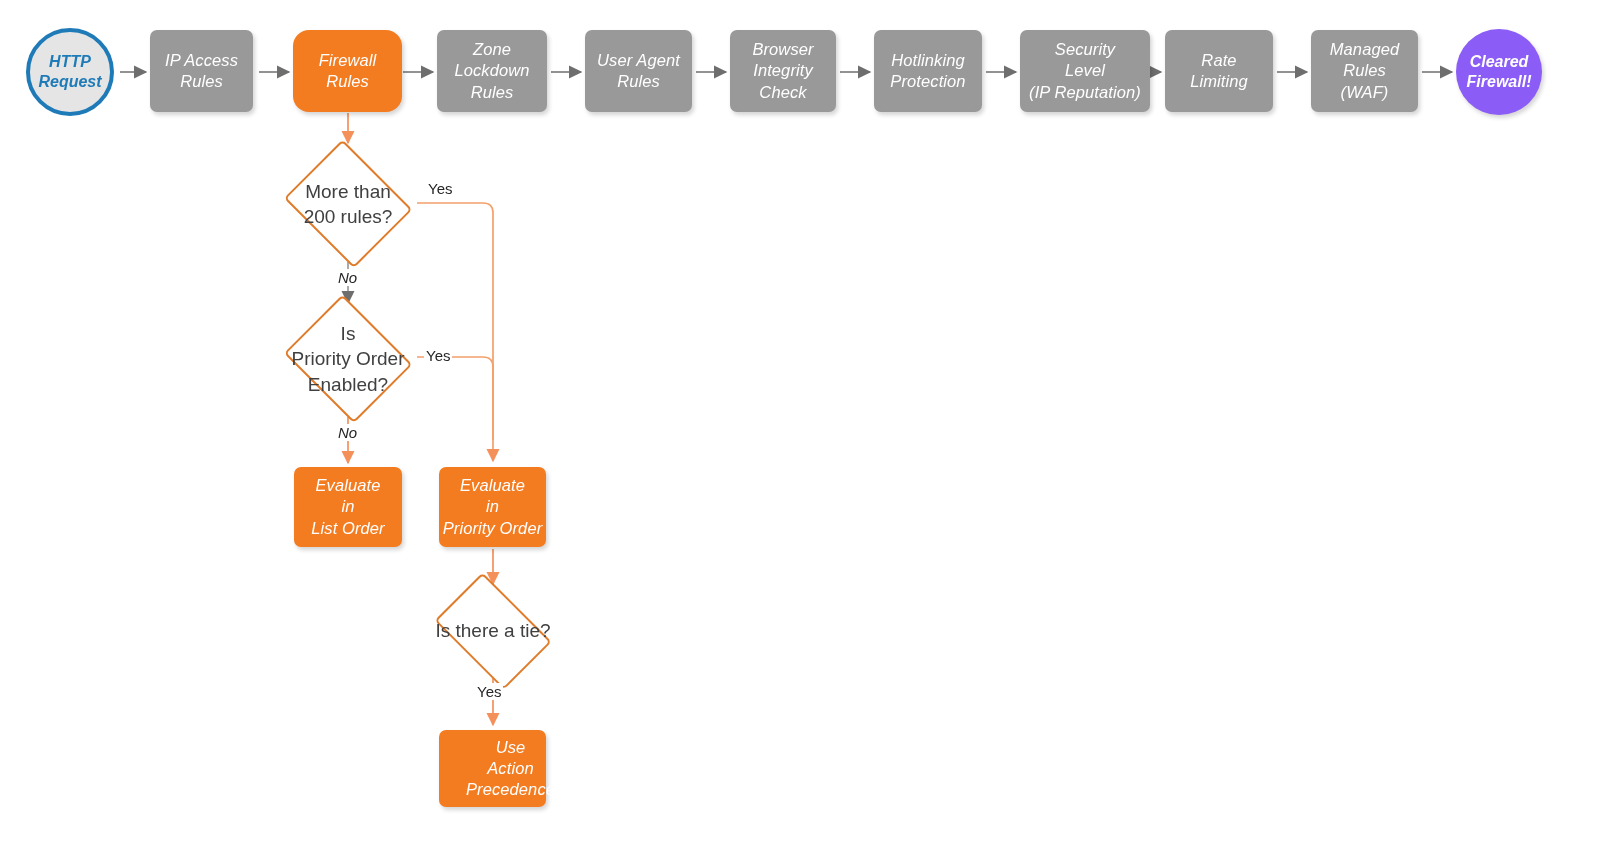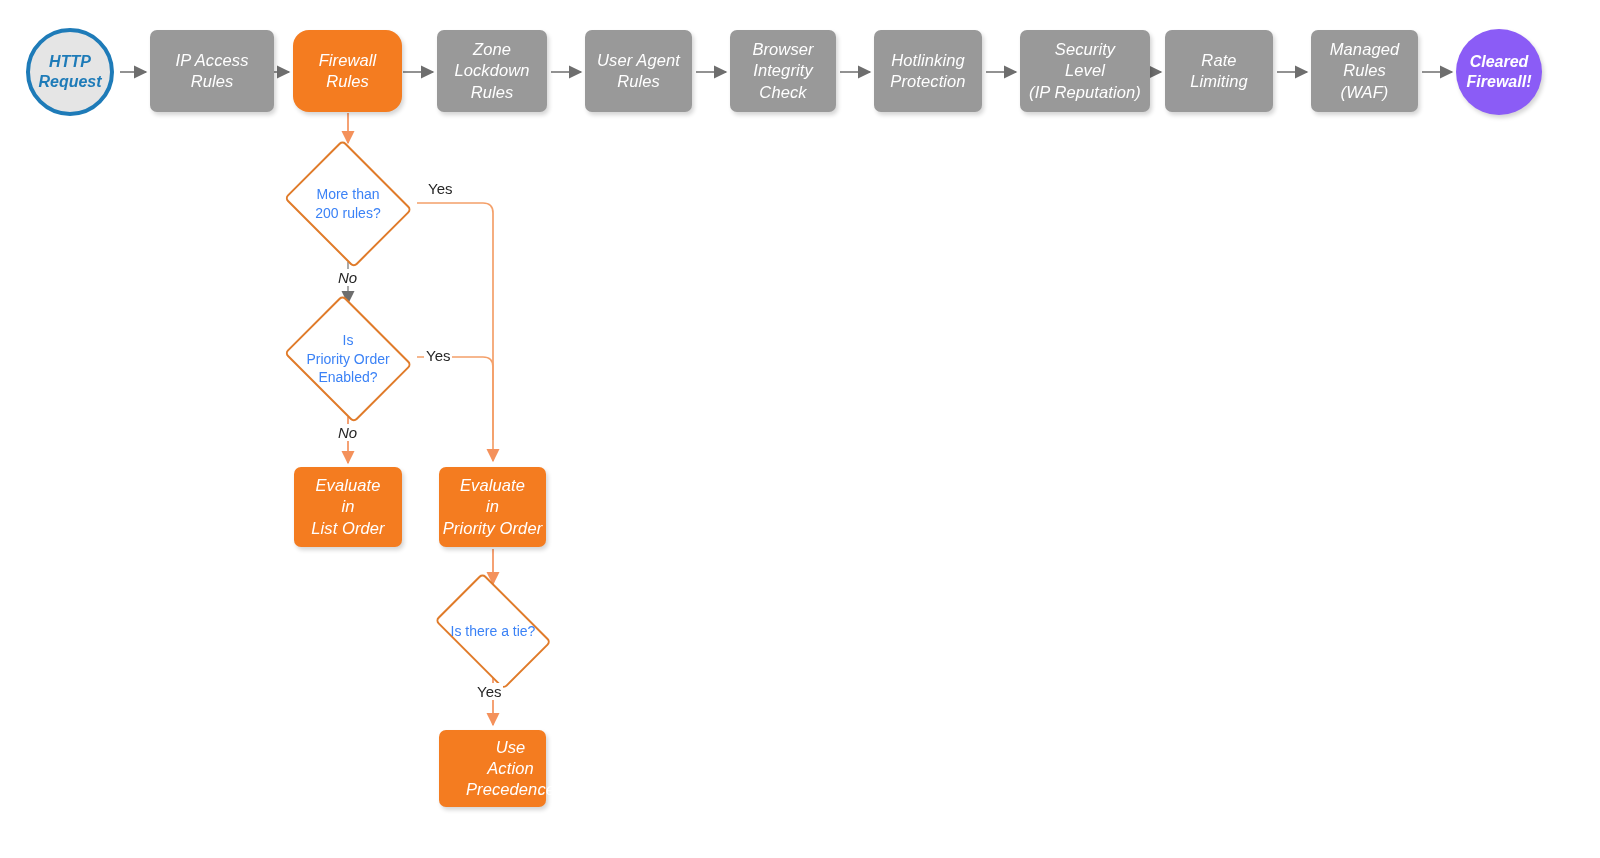--- a/index.html
+++ b/index.html
@@ -78,22 +78,22 @@
     height: 70.71%;
     transform: translate(-50%,-50%) rotate(45deg);
     border: 2px solid #E07B2A;
     border-radius: 5px;
     background: #ffffff;
     box-sizing: border-box;
   }
   .diamond .dlabel {
     position: relative;
     z-index: 2;
-    color: #3b82f6;
-    font-size: 14px;
+    color: #404040;
+    font-size: 19px;
     line-height: 1.33;
     white-space: nowrap;
   }
 
   
   .elabel {
     position: absolute;
     font-size: 15px;
     color: #262626;
     white-space: nowrap;
@@ -152,21 +152,21 @@
 
       <line x1="493" y1="678" x2="493" y2="725" stroke="#F4915B" marker-end="url(#ahOrangeLt)"></line>
     </g>
   </svg>
 
   <div class="node term hollow" style="left:26px; top:28px; width:88px; height:88px;">
     <span style="white-space:pre-line;">HTTP
 Request</span>
   </div>
 
-  <div class="node proc gray" style="left:150px; top:30px; width:124px; height:82px;">
+  <div class="node proc gray" style="left:150px; top:30px; width:103px; height:82px;">
     <span style="white-space:pre-line;">IP Access
 Rules</span>
   </div>
 
   <div class="node proc orange" style="left:293px; top:30px; width:109px; height:82px;border-radius:16px;">
     <span style="white-space:pre-line;">Firewall
 Rules</span>
   </div>
 
   <div class="node proc gray" style="left:437px; top:30px; width:110px; height:82px;">

